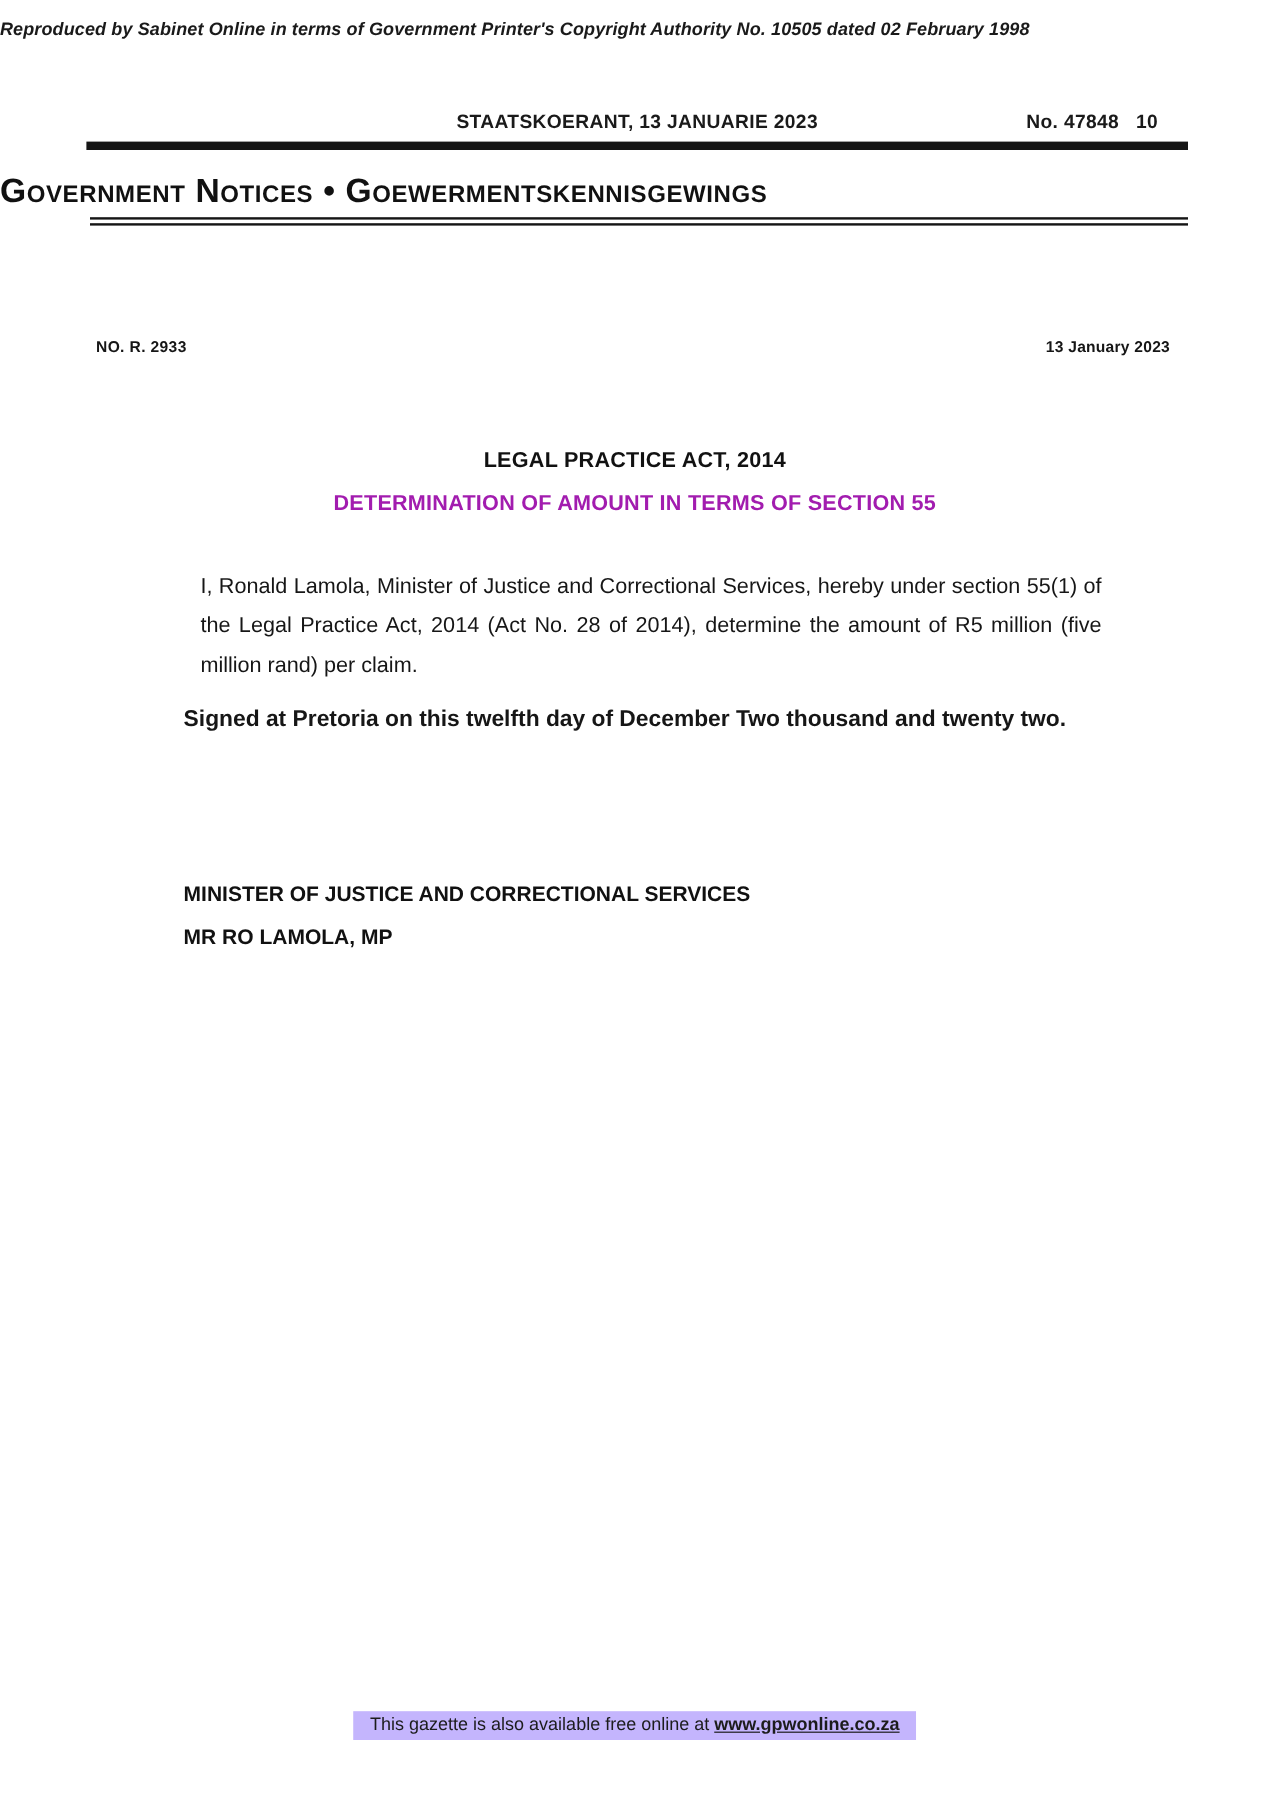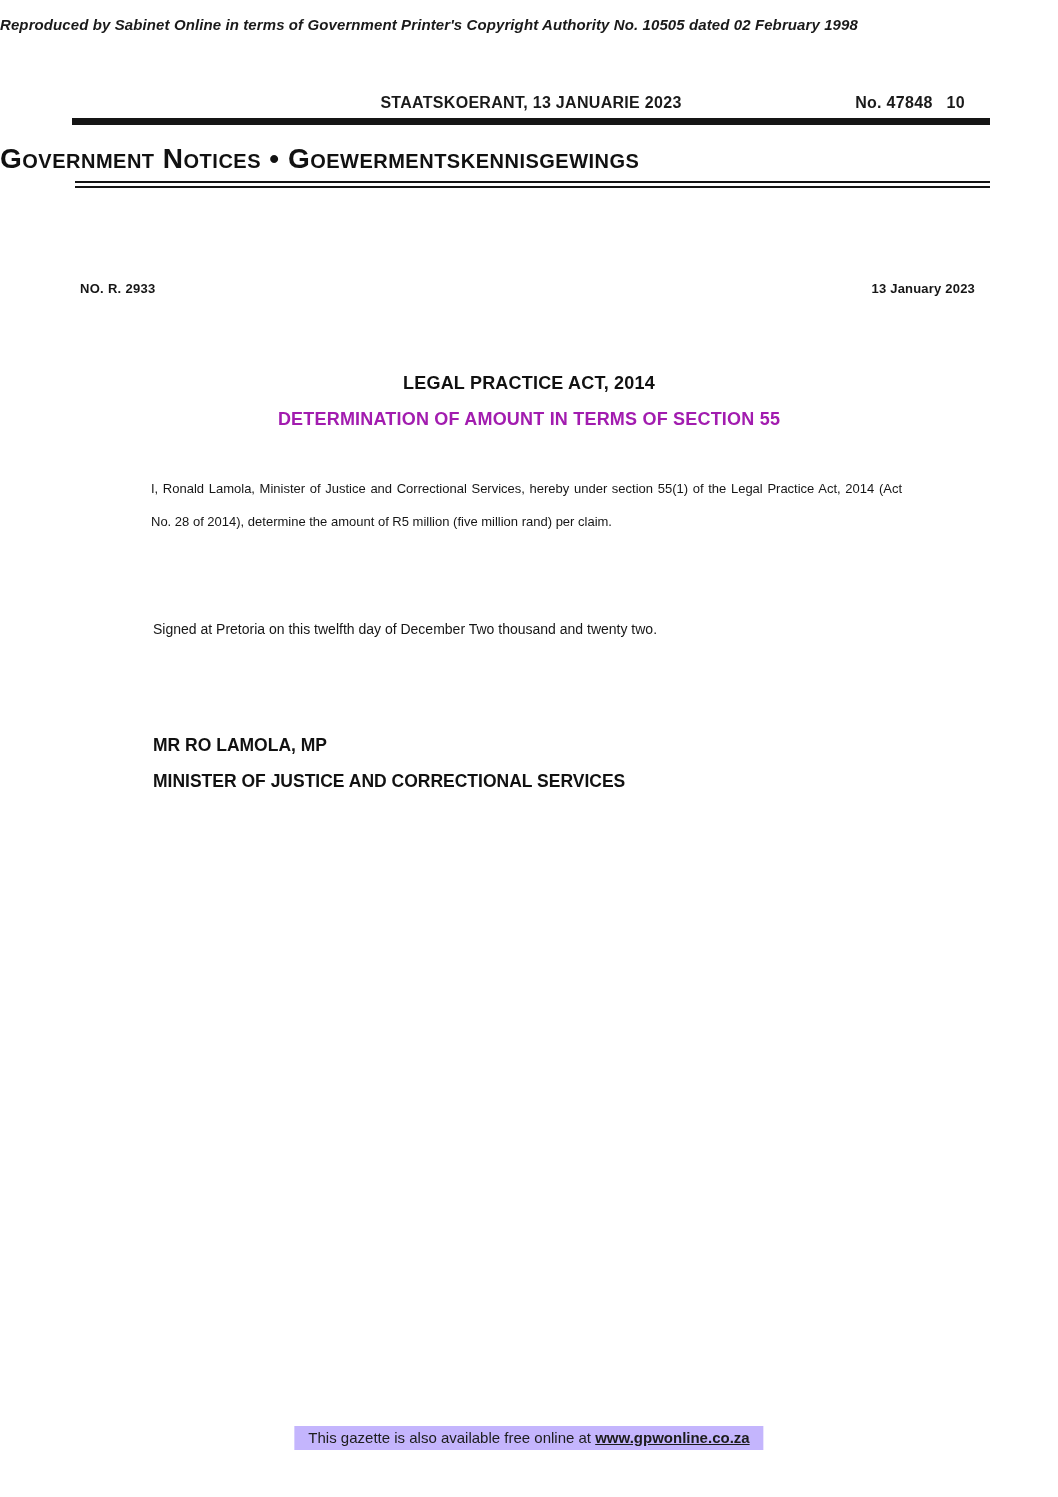--- a/index.html
+++ b/index.html
@@ -127,36 +127,37 @@
     text-align: center;
     font-size: 18px;
     font-weight: bold;
     letter-spacing: 0.2px;
     color: #a21caf;
   }
 
   .body-paragraph-1 {
     position: absolute;
     top: 472px;
-    left: 151px;
+    left: 167px;
     width: 751px;
-    font-size: 13px;
+    font-size: 18px;
     line-height: 33px;
     text-align: justify;
     color: #161616;
   }
 
   .body-paragraph-2 {
     position: absolute;
-    top: 613px;
+    top: 583px;
     left: 153px;
     width: 780px;
-    font-size: 14px;
+    font-size: 19px;
     line-height: 33px;
     color: #161616;
+    font-weight: bold;
   }
 
   .signature-block {
     position: absolute;
     top: 727px;
     left: 153px;
     width: 780px;
     font-size: 17.5px;
     font-weight: bold;
     line-height: 36px;
@@ -209,21 +210,21 @@
 
   <div class="act-title">LEGAL PRACTICE ACT, 2014</div>
 
   <div class="act-subtitle">DETERMINATION OF AMOUNT IN TERMS OF SECTION 55</div>
 
   <div class="body-paragraph-1">I, Ronald Lamola, Minister of Justice and Correctional Services, hereby under section 55(1) of the Legal Practice Act, 2014 (Act No. 28 of 2014), determine the amount of R5 million (five million rand) per claim.</div>
 
   <div class="body-paragraph-2">Signed at Pretoria on this twelfth day of December Two thousand and twenty two.</div>
 
   <div class="signature-block">
+    <div>MINISTER OF JUSTICE AND CORRECTIONAL SERVICES</div>
     <div>MR RO LAMOLA, MP</div>
-    <div>MINISTER OF JUSTICE AND CORRECTIONAL SERVICES</div>
   </div>
 
   <div class="footer-bar">
     <span>This gazette is also available free online at </span><span class="footer-link">www.gpwonline.co.za</span>
   </div>
 
 </div>
 
 </body></html>

